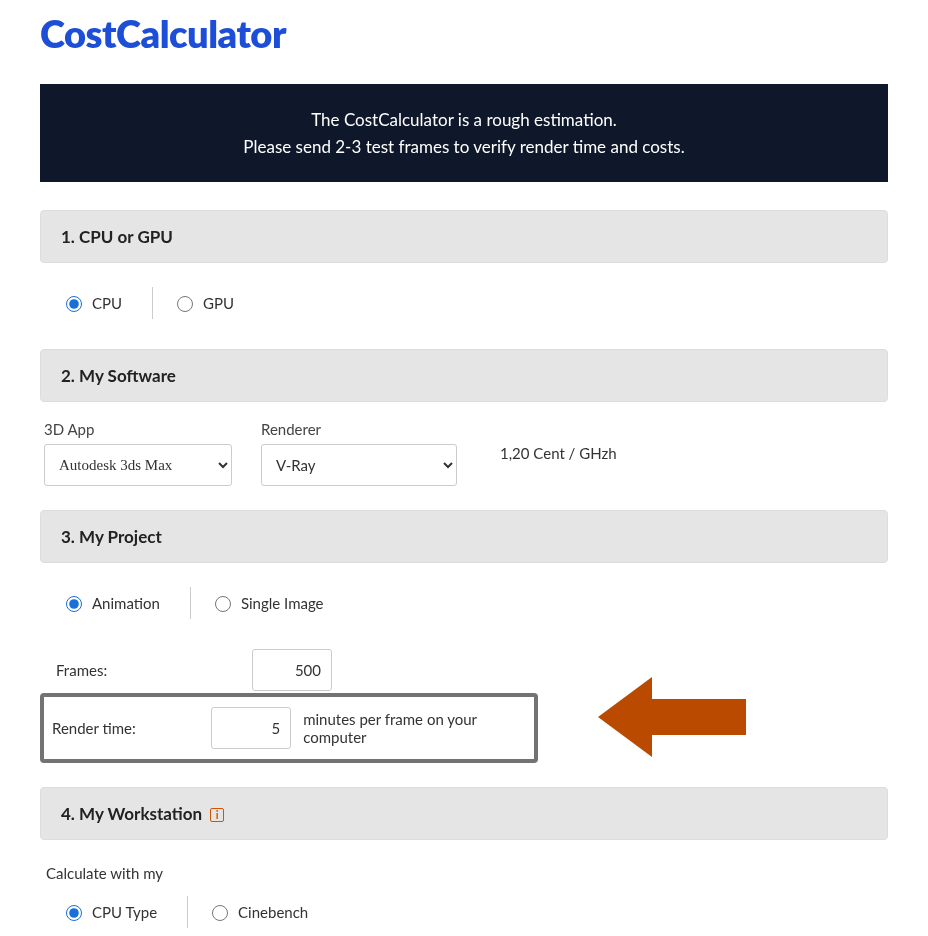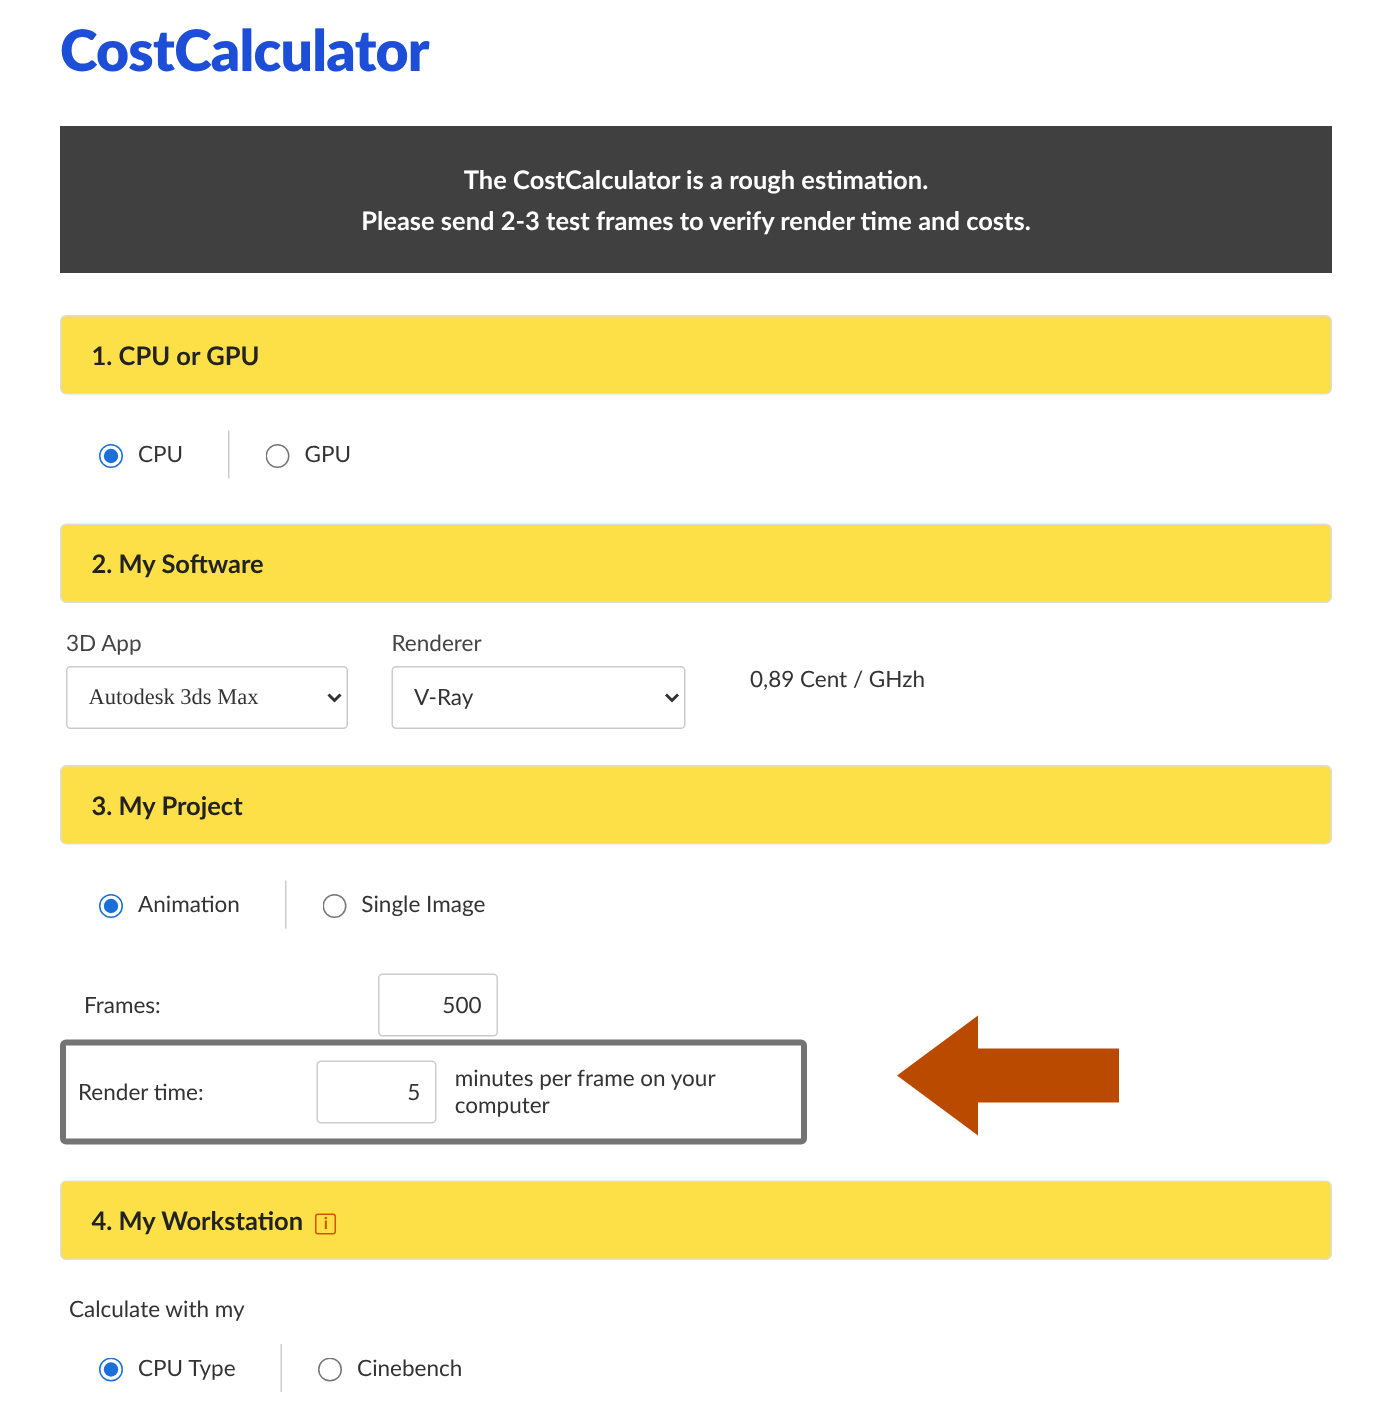--- a/index.html
+++ b/index.html
@@ -1,20 +1,20 @@
 <!DOCTYPE html>
 <html><head>
 <meta charset="utf-8">
 <style>
 * { box-sizing: border-box; margin: 0; padding: 0; }
 body { font-family: "Lato", "Helvetica Neue", Arial, sans-serif; background: #fff; color: #333; width: 928px; }
 .wrap { padding: 10px 40px 40px 40px; }
 h1 { font-size: 38px; font-weight: 800; color: #1d4ed8; margin-bottom: 28px; letter-spacing: -0.5px; }
-.notice { background: #404040; color: #fff; text-align: center; padding: 22px 18px; font-size: 17px; line-height: 1.6; font-weight: 700; margin-bottom: 28px; }
-.section-header { background: #fde047; border: 1px solid #ddd; border-radius: 4px; padding: 15px 20px; font-size: 17px; font-weight: 700; color: #222; margin-bottom: 14px; }
+.notice { background: #0f172a; color: #fff; text-align: center; padding: 22px 18px; font-size: 17px; line-height: 1.6; font-weight: 400; margin-bottom: 28px; }
+.section-header { background: #e5e5e5; border: 1px solid #ddd; border-radius: 4px; padding: 15px 20px; font-size: 17px; font-weight: 700; color: #222; margin-bottom: 14px; }
 .section-body { padding: 4px 4px 24px 4px; }
 .radio-row { display: flex; align-items: center; gap: 0; padding: 6px 0 6px 22px; }
 .radio-item { display: flex; align-items: flex-end; gap: 10px; font-size: 15px; color: #333; padding-right: 30px; }
 .divider { width: 1px; height: 32px; background: #ccc; margin: 0 24px 0 0; }
 input[type=radio] { width: 16px; height: 16px; accent-color: #1a6fd9; }
 .field-label { font-size: 15px; color: #444; margin-bottom: 6px; display: block; }
 .sw-row { display: flex; align-items: center; gap: 29px; }
 .col { display: flex; flex-direction: column; }
 select, input[type=text] { font-family: inherit; font-size: 15px; color: #333; border: 1px solid #ccc; border-radius: 3px; background: #fff; padding: 10px 10px; height: 42px; }
 select { padding-right: 28px; }
@@ -65,21 +65,21 @@
         <select style="width:188px;font-family:Liberation Serif, serif;">
           <option>Autodesk 3ds Max</option>
         </select>
       </div>
       <div class="col">
         <span class="field-label">Renderer</span>
         <select style="width:196px;">
           <option>V-Ray</option>
         </select>
       </div>
-      <div class="price-note">0,89 Cent / GHzh</div>
+      <div class="price-note">1,20 Cent / GHzh</div>
     </div>
   </div>
 
   <div class="section-header">3. My Project</div>
   <div class="section-body">
     <div class="radio-row" style="margin-bottom:18px;">
       <label class="radio-item">
         <input type="radio" name="proj" checked="" style="">
         <span>Animation</span>
       </label>

